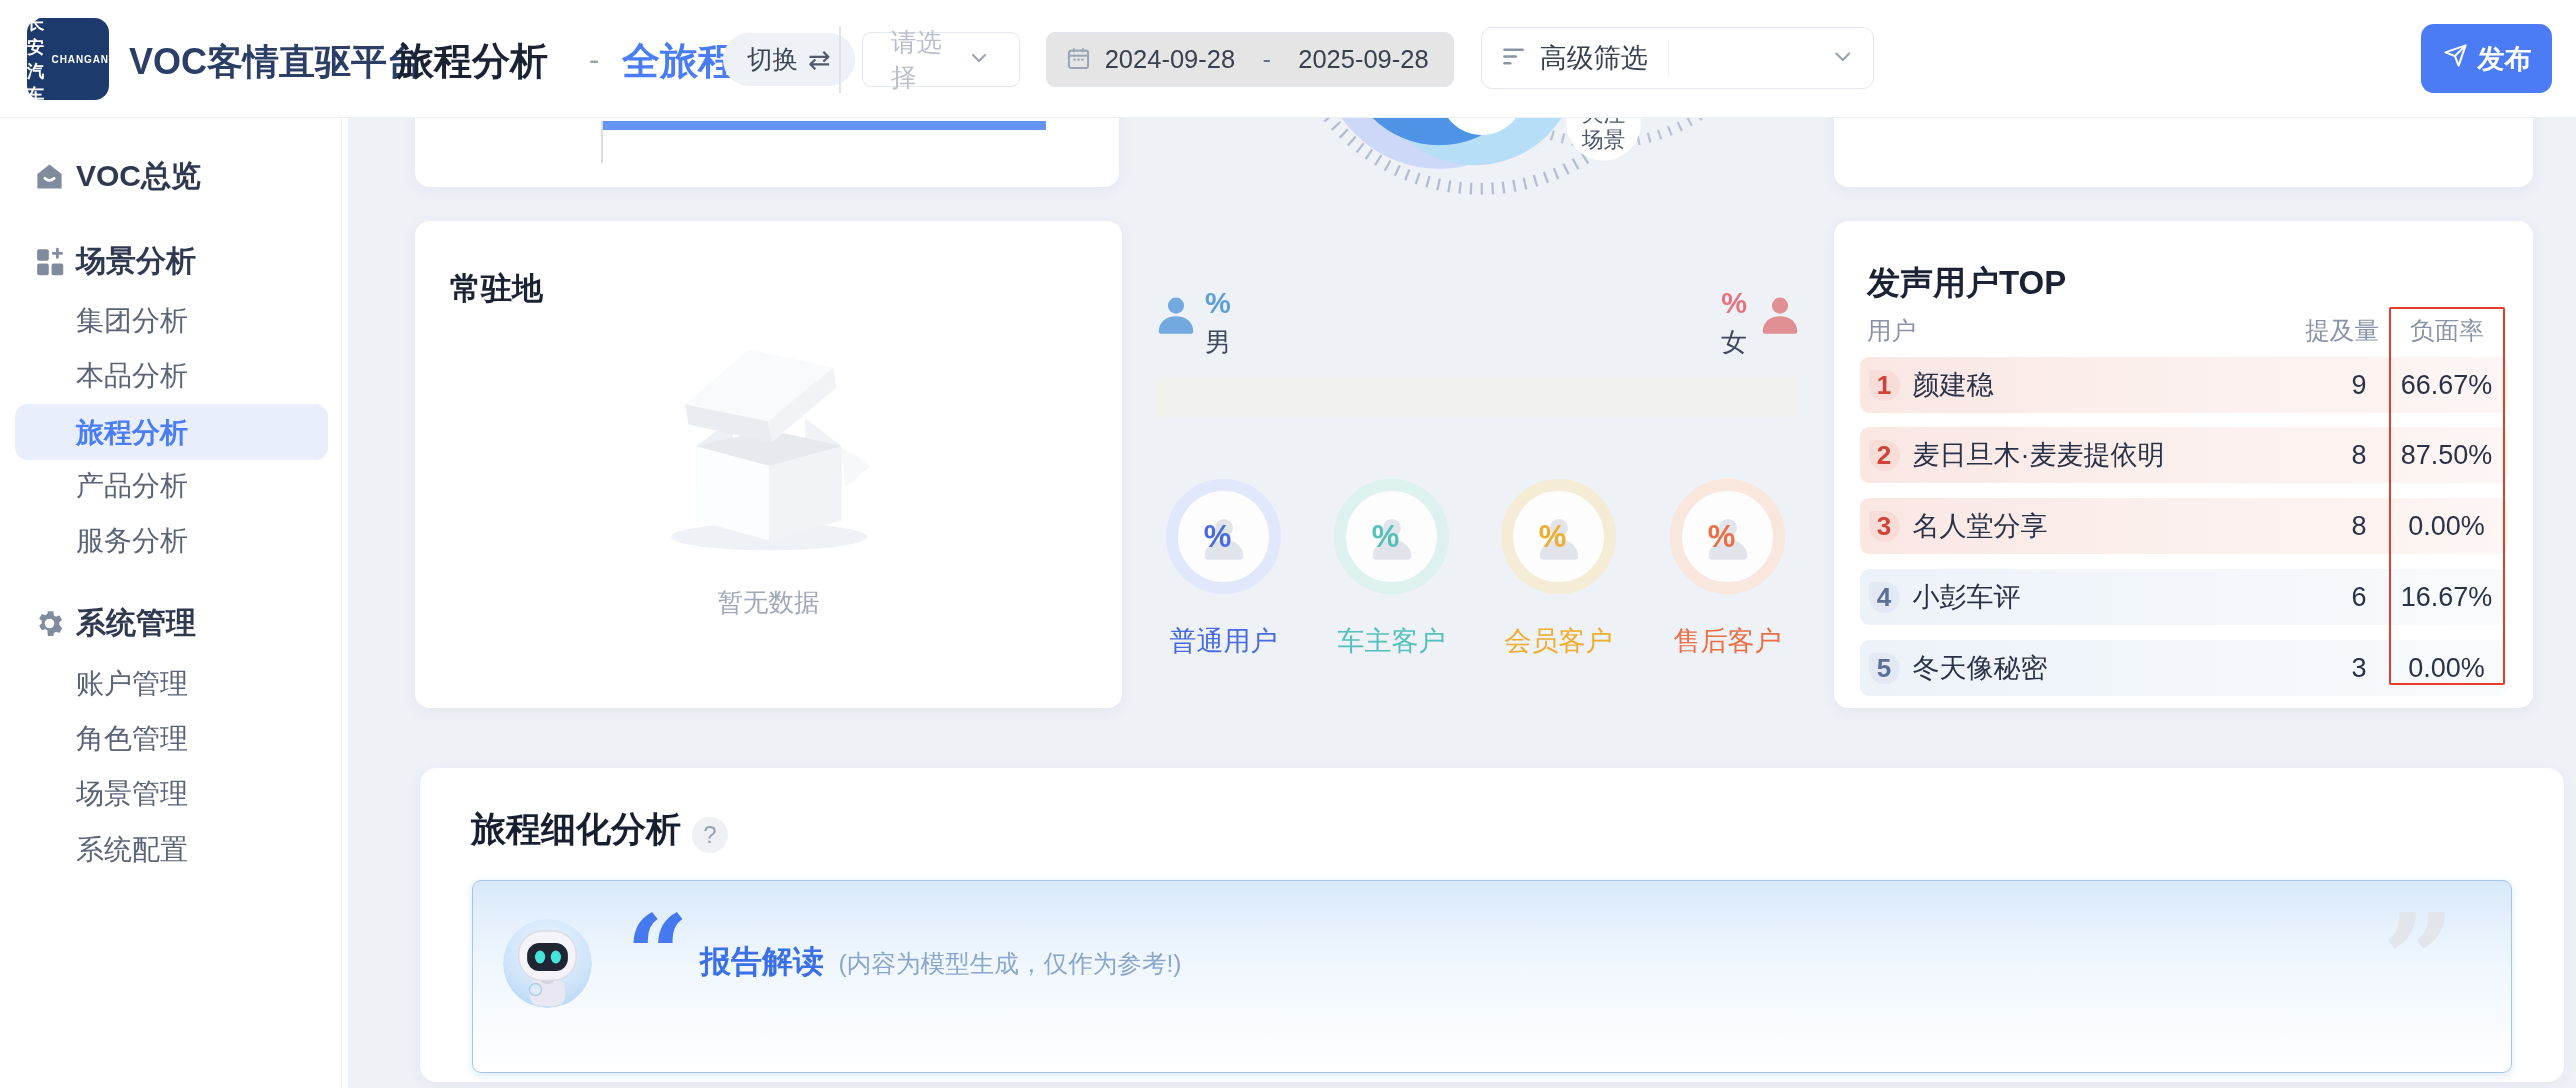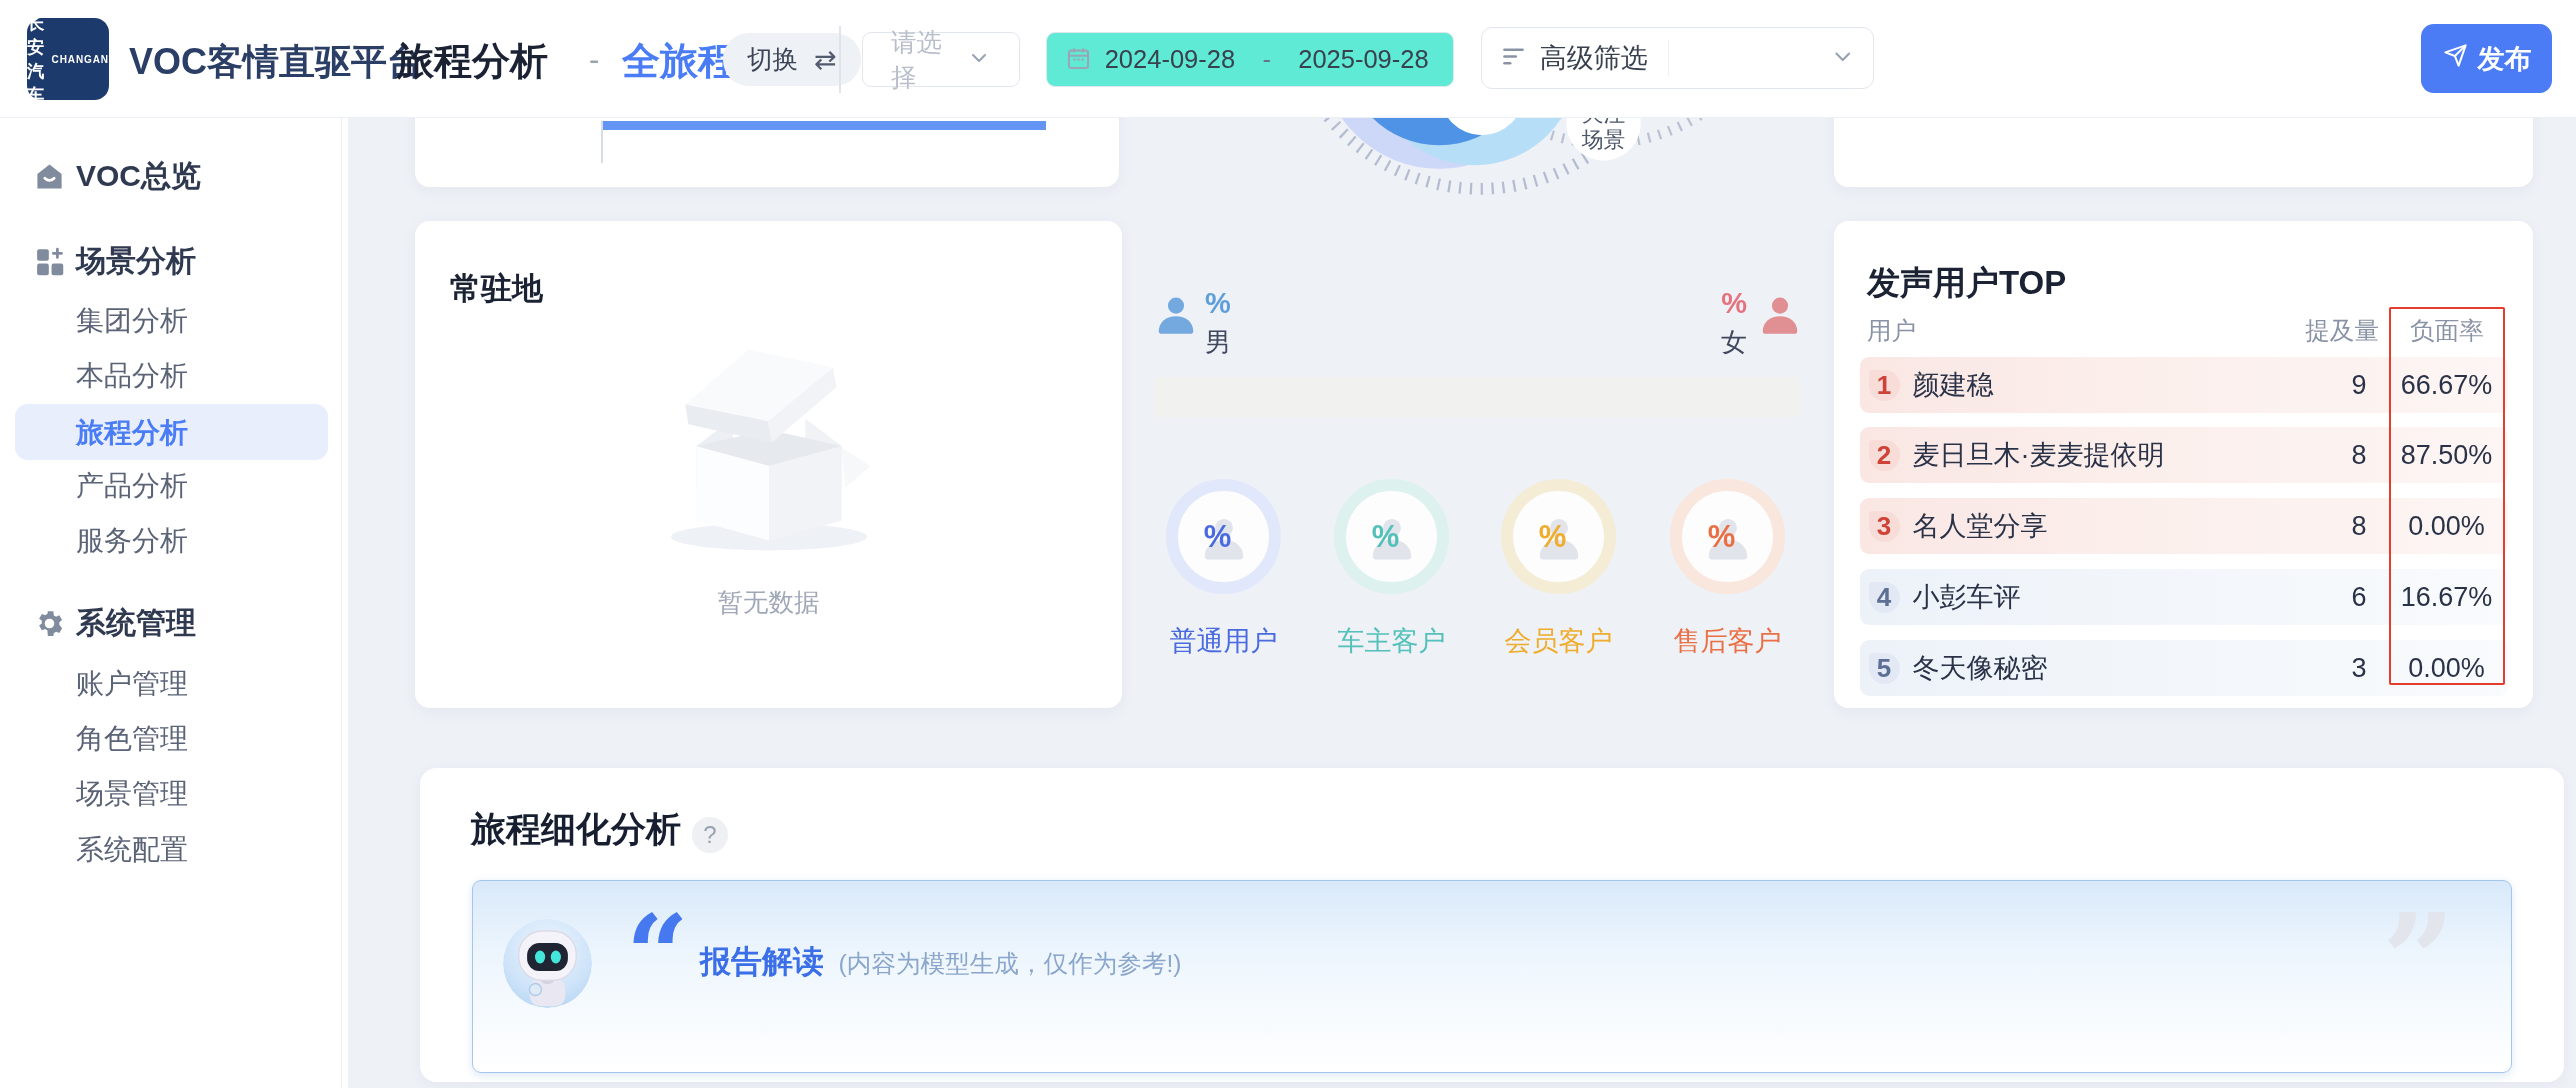--- a/index.html
+++ b/index.html
@@ -12,28 +12,28 @@
             border-bottom:1.8px solid #eceff4; z-index:30; }
   .logo-box { position:absolute; left:27px; top:18px; width:82px; height:82px; background:#1d3a6d;
               border-radius:14.6px; display:flex; flex-direction:row; align-items:center; justify-content:center; }
   .logo-top { color:#fff; font-size:17.3px; font-weight:bold; letter-spacing:0.9px; border-top:1.4px solid #fff; border-bottom:1.4px solid #fff; padding:0.9px 0; }
   .logo-bottom { color:#fff; font-size:10px; font-weight:bold; letter-spacing:0.9px; margin-top:0.9px; }
   .app-title { position:absolute; left:129px; top:38px; font-size:36px; font-weight:bold; color:#2b3f66; }
   .page-title { position:absolute; left:396px; top:36px; font-size:38px; font-weight:bold; color:#1a2233; }
   .crumb-sep { position:absolute; left:589px; top:42px; font-size:31px; color:#9aa2b2; }
   .scope-tab { position:absolute; left:622px; top:36px; font-size:38px; font-weight:bold; color:#4a7df5; }
   .switch-pill { position:absolute; left:723px; top:33px; height:53px; padding:0 24px; background:#eef1f5;
-                 border-radius:26px; display:flex; align-items:center; gap:16px; font-size:25.5px; color:#3c4557; cursor:pointer; }
+                 border-radius:26px; display:flex; align-items:center; gap:10px; font-size:25.5px; color:#3c4557; cursor:pointer; }
   .switch-glyph { font-size:27px; color:#525b6e; }
   .hdr-divider { position:absolute; left:839px; top:25.5px; width:1.8px; height:67px; background:#dfe3ea; }
   .hdr-select { position:absolute; left:862px; top:32px; width:158px; height:55px; border:1.8px solid #e2e6ed;
                 border-radius:9px; background:#fff; display:flex; align-items:center; padding:0 28px; cursor:pointer; }
   .hdr-select .ph { font-size:25.5px; color:#b8bfcb; flex:1; }
   .date-range { position:absolute; left:1046px; top:32px; width:408px; height:55px; border:1.8px solid #e2e6ed;
-                border-radius:9px; background:#5eead4; display:flex; align-items:center; padding:0 18px; gap:12.7px; cursor:pointer; }
+                border-radius:9px; background:#e5e5e5; display:flex; align-items:center; padding:0 18px; gap:12.7px; cursor:pointer; }
   .date-txt { font-size:25.5px; color:#39414f; }
   .date-sep { font-size:25.5px; color:#6a7386; padding:0 14.6px; }
   .adv-filter { position:absolute; left:1481px; top:27px; width:393px; height:62px; border:1.8px solid #e2e6ed;
                 border-radius:11px; background:#fff; display:flex; align-items:center; padding:0 18px; cursor:pointer; }
   .adv-filter .lbl { font-size:27px; color:#39414f; margin-left:12.7px; }
   .adv-divider { width:1.8px; height:36px; background:#eceff4; margin-left:20px; }
   .adv-filter .chev { margin-left:auto; }
   .publish-btn { position:absolute; left:2421px; top:24px; width:131px; height:69px; background:#4b7cf6; border:none;
                  border-radius:12.7px; display:flex; align-items:center; justify-content:center; gap:9px;
                  color:#fff; font-size:27px; font-weight:bold; cursor:pointer; font-family:inherit; }

